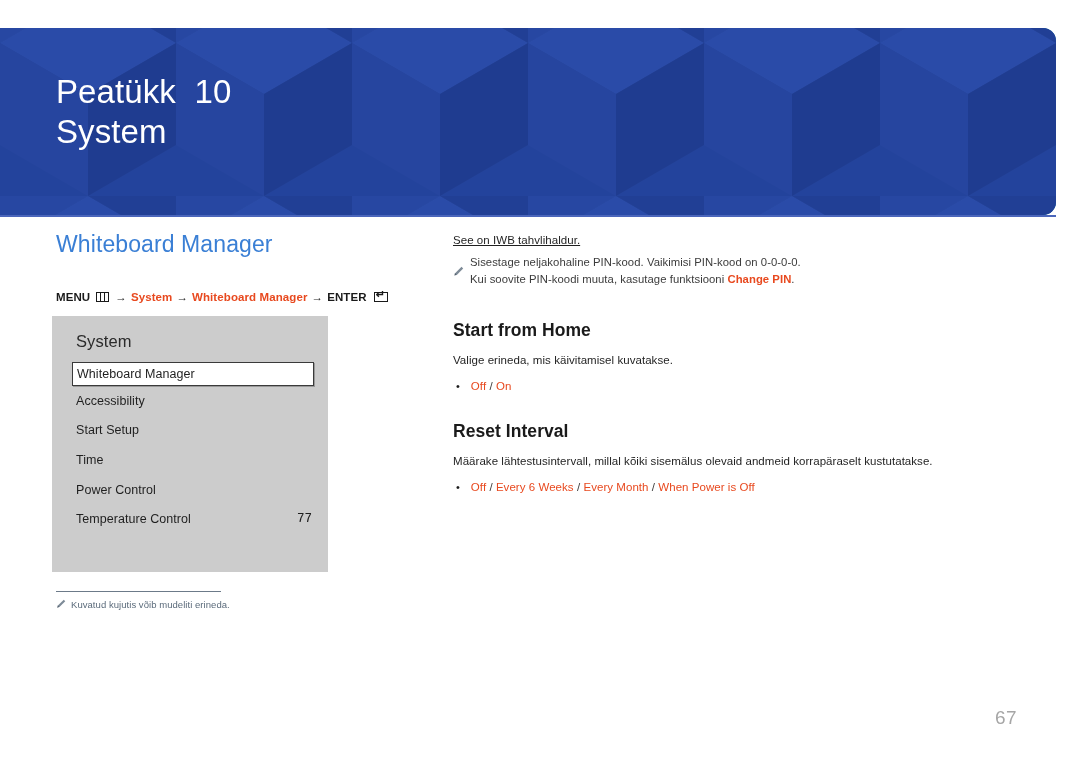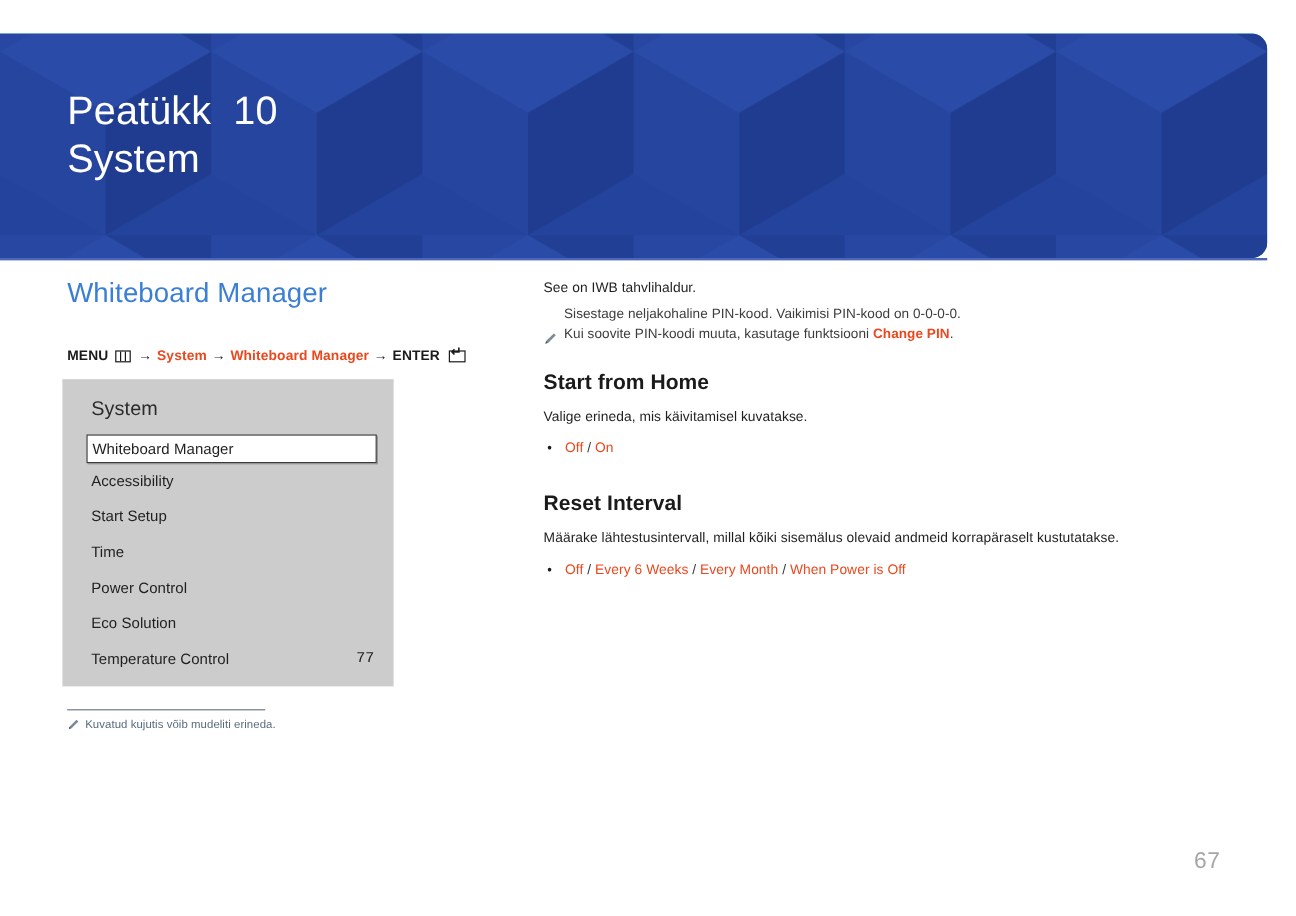--- a/index.html
+++ b/index.html
@@ -223,26 +223,27 @@
     left: 453px;
     top: 232px;
     width: 560px;
   }
   .intro-line {
     font-size: 11.5px;
     color: #1f1f1f;
     line-height: 17px;
     letter-spacing: 0.05px;
     margin-bottom: 5px;
+    text-decoration: underline;
   }
   .note-block {
     display: flex;
     gap: 7px;
-    align-items: flex-end;
-    margin-bottom: 20px;
+    align-items: center;
+    margin-bottom: 32px;
   }
   .note-block .note-body {
     font-size: 11.3px;
     color: #3c3c3c;
     line-height: 16.5px;
     letter-spacing: 0.05px;
   }
   .note-block .note-body .hl {
     color: #e8491f;
     font-weight: bold;
@@ -357,24 +358,20 @@
     <div class="osd-row">
       <span class="osd-label">Time</span>
       <span class="osd-value"></span>
     </div>
 
     <div class="osd-row">
       <span class="osd-label">Power Control</span>
       <span class="osd-value"></span>
     </div>
 
-    <div class="osd-row">
-      <span class="osd-label">Eco Solution</span>
-      <span class="osd-value"></span>
-    </div>
 
     <div class="osd-row">
       <span class="osd-label">Temperature Control</span>
       <span class="osd-value">77</span>
     </div>
 
   </div>
 </div>
 
 <div class="note-rule"></div>

